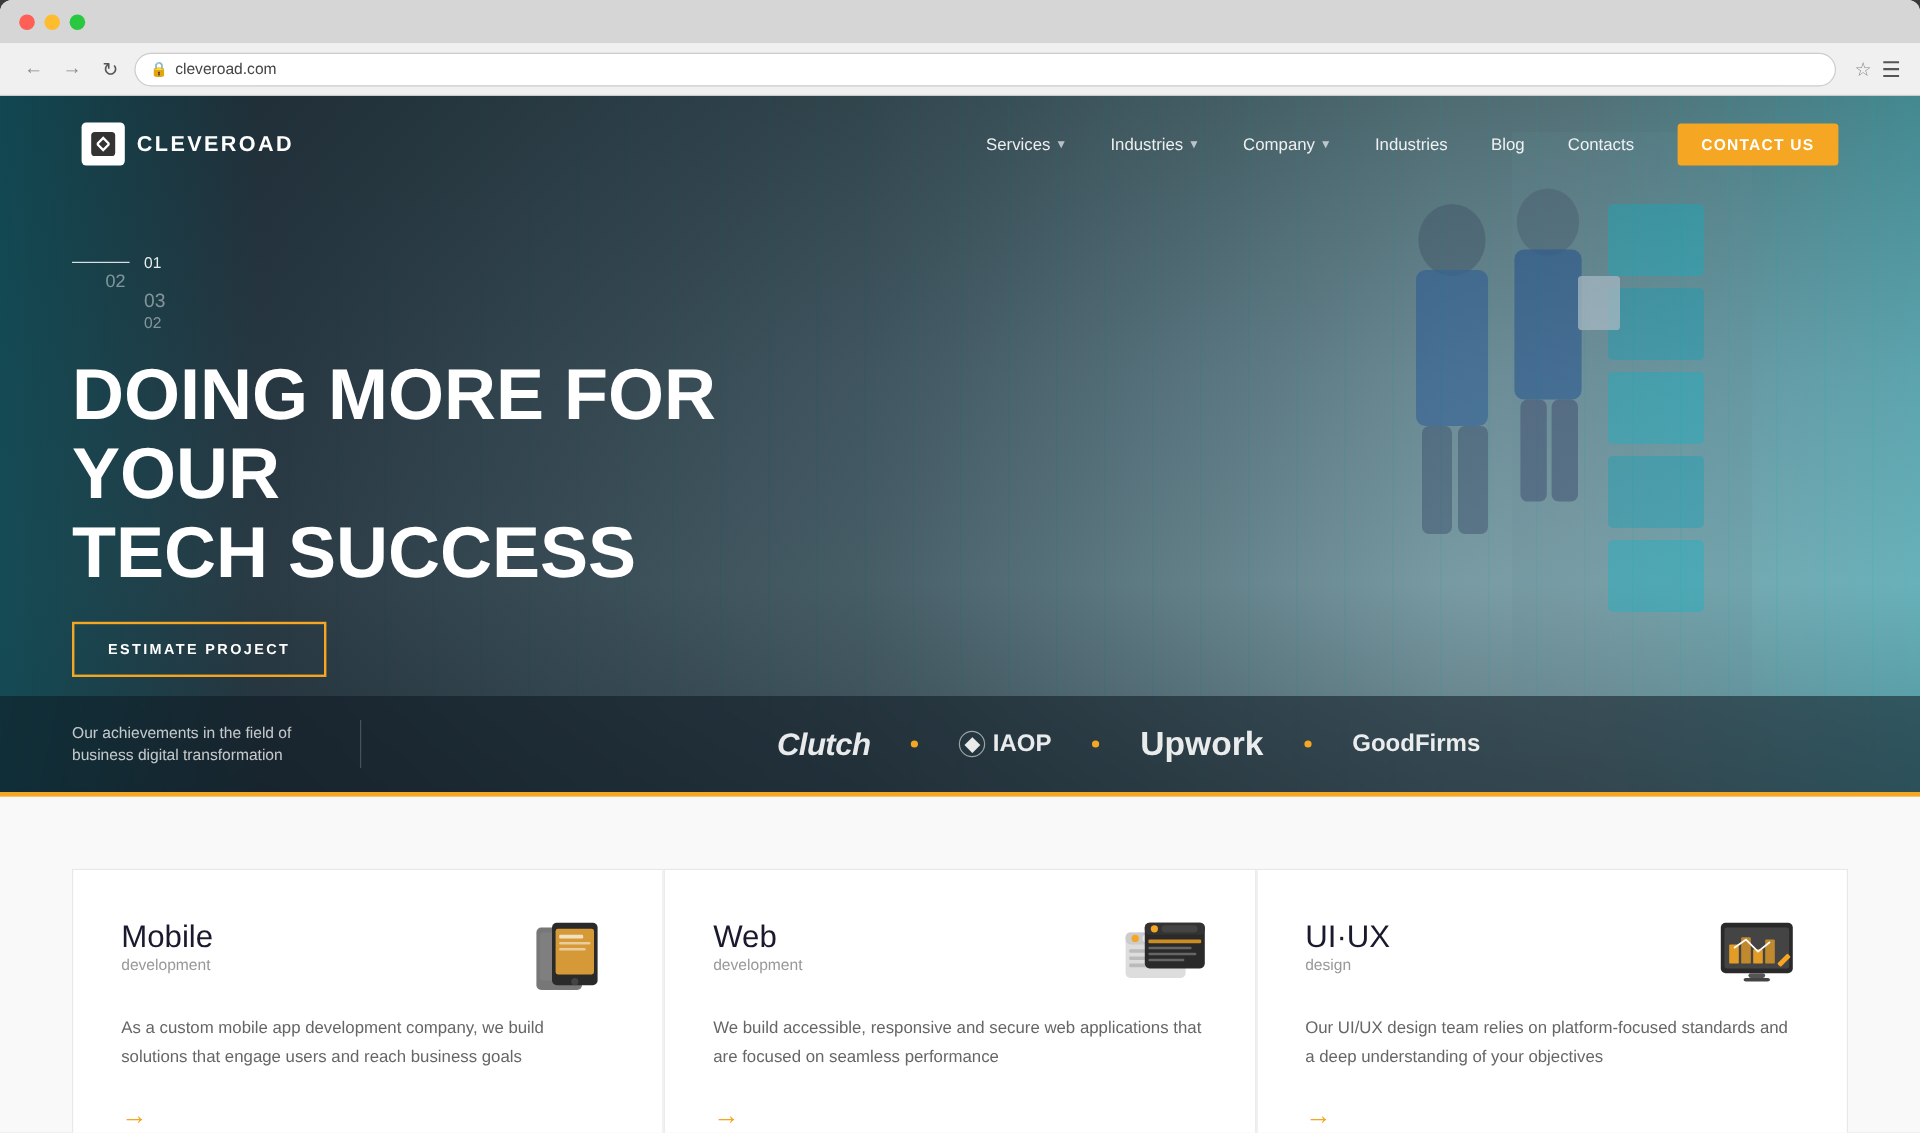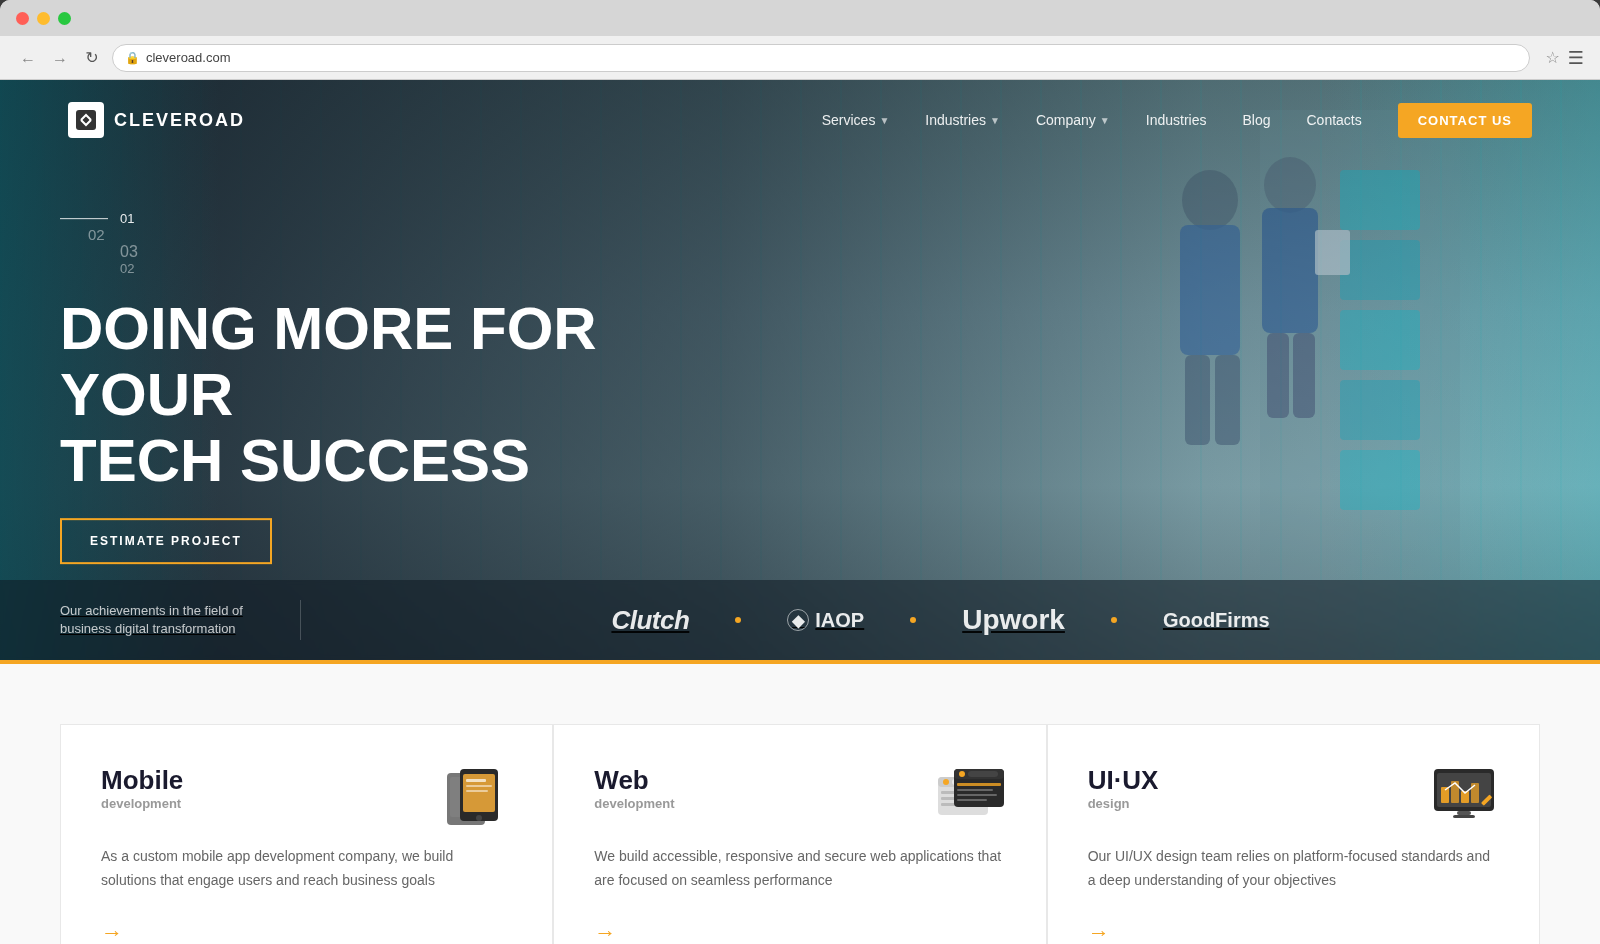--- a/index.html
+++ b/index.html
@@ -52,42 +52,42 @@
     .contact-btn { background: #f5a623; color: #fff; border: none; padding: 10px 20px; border-radius: 3px; font-size: 13px; font-weight: 700; letter-spacing: 1px; cursor: pointer; text-transform: uppercase; }
 
     
     .hero-content { position: absolute; left: 60px; top: 50%; transform: translateY(-45%); max-width: 570px; }
 
     .hero-title { color: #fff; font-size: 60px; font-weight: 900; line-height: 1.1; text-transform: uppercase; margin-bottom: 24px; margin-top: 12px; }
     .hero-subtitle { color: rgba(255,255,255,0.85); font-size: 15px; line-height: 1.6; margin-bottom: 36px; max-width: 480px; }
     .estimate-btn { background: transparent; border: 2px solid #f5a623; color: #fff; padding: 14px 28px; font-size: 12px; font-weight: 700; letter-spacing: 2px; text-transform: uppercase; cursor: pointer; }
 
     
-    .achievements-bar { position: absolute; bottom: 0; left: 0; right: 0; background: rgba(15,25,35,0.55); backdrop-filter: blur(2px); display: flex; align-items: center; height: 80px; padding: 0 60px; gap: 0; text-decoration: underline; }
+    .achievements-bar { position: absolute; bottom: 0; left: 0; right: 0; background: rgba(15,25,35,0.55); backdrop-filter: blur(2px); display: flex; align-items: center; height: 80px; padding: 0 60px; gap: 0; }
     .achievements-text { color: rgba(255,255,255,0.75); font-size: 13px; max-width: 200px; line-height: 1.4; }
     .achievements-divider { width: 1px; height: 40px; background: rgba(255,255,255,0.2); margin: 0 40px; }
-    .achievements-logos { display: flex; align-items: center; gap: 16px; flex: 1; justify-content: center; }
+    .achievements-logos { display: flex; align-items: center; gap: 4px; flex: 1; justify-content: center; }
     .achievement-logo { color: #fff; font-size: 22px; font-weight: 700; opacity: 0.9; }
     .achievement-logo.clutch { font-size: 26px; font-style: italic; letter-spacing: -0.5px; }
     .achievement-logo.iaop { font-size: 20px; display: flex; align-items: center; gap: 2px; }
     .achievement-logo.upwork { font-size: 28px; }
     .achievement-logo.goodfirms { font-size: 20px; }
     .achievement-dot { width: 6px; height: 6px; border-radius: 50%; background: #f5a623; margin: 0 30px; }
 
     
     .orange-bar { height: 4px; background: #f5a623; }
 
     
     .services { background: #f9f9f9; padding: 60px; display: grid; grid-template-columns: 1fr 1fr 1fr; gap: 0; }
     .service-card { background: #fff; padding: 40px 40px 40px 40px; border: 1px solid #e8e8e8; display: flex; flex-direction: column; position: relative; }
     .service-card + .service-card { border-left: 1px solid #e8e8e8; }
     .service-header { display: flex; align-items: flex-start; justify-content: space-between; margin-bottom: 20px; }
     .service-title-block {}
-    .service-name { font-size: 26px; font-weight: 700; color: #1a1a2e; }
-    .service-type { font-size: 13px; color: #999; text-transform: lowercase; font-weight: 700; }
+    .service-name { font-size: 26px; font-weight: 400; color: #1a1a2e; }
+    .service-type { font-size: 13px; color: #999; text-transform: lowercase; font-weight: 400; }
     .service-icon { width: 70px; height: 60px; flex-shrink: 0; }
     .service-desc { font-size: 14px; color: #666; line-height: 1.7; margin-bottom: 24px; flex: 1; }
     .service-arrow { color: #f5a623; font-size: 22px; align-self: flex-start; }
   </style>
 </head>
 <body>
 
 <div class="browser-chrome">
   <div class="browser-titlebar">
     <div class="traffic-light tl-red"></div>

